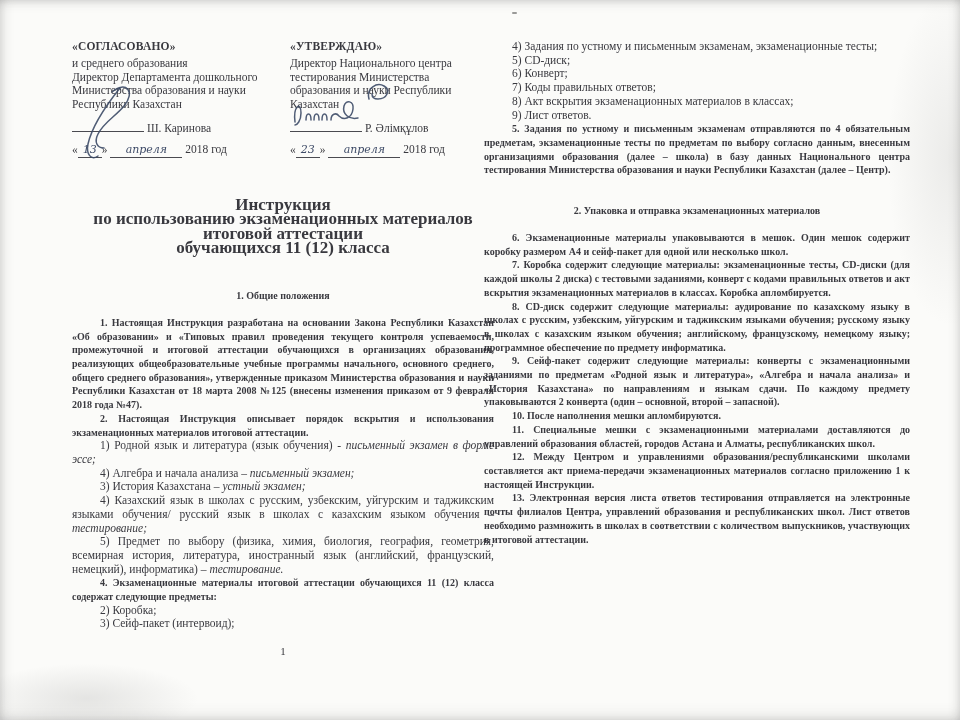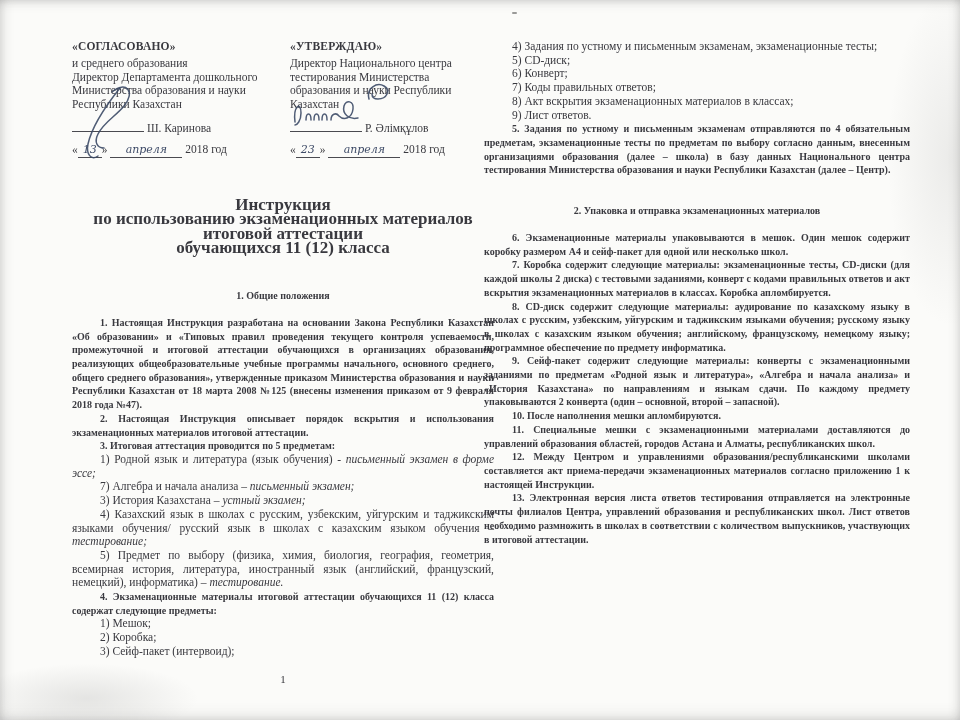--- a/index.html
+++ b/index.html
@@ -106,30 +106,28 @@
     <div class="doc-title">
       <div>Инструкция</div>
       <div>по использованию экзаменационных материалов итоговой аттестации</div>
       <div>обучающихся 11 (12) класса</div>
     </div>
 
     <div class="section-heading" style="margin-top:34px;">1. Общие положения</div>
 
     <p class="para">1. Настоящая Инструкция разработана на основании Закона Республики Казахстан «Об образовании» и «Типовых правил проведения текущего контроля успеваемости, промежуточной и итоговой аттестации обучающихся в организациях образования, реализующих общеобразовательные учебные программы начального, основного среднего, общего среднего образования», утвержденные приказом Министерства образования и науки Республики Казахстан от 18 марта 2008 №125 (внесены изменения приказом от 9 февраля 2018 года №47).</p>
     <p class="para">2. Настоящая Инструкция описывает порядок вскрытия и использования экзаменационных материалов итоговой аттестации.</p>
-    <p class="para">3. Итоговая аттестация проводится по 5 предметам:</p>
 
     <p class="item"><span>1) Родной язык и литература (язык обучения) - </span><span class="em">письменный экзамен в форме эссе;</span></p>
-    <p class="item"><span>7) Алгебра и начала анализа – </span><span class="em">письменный экзамен;</span></p>
+    <p class="item"><span>4) Алгебра и начала анализа – </span><span class="em">письменный экзамен;</span></p>
     <p class="item"><span>3) История Казахстана – </span><span class="em">устный экзамен;</span></p>
     <p class="item"><span>4) Казахский язык в школах с русским, узбекским, уйгурским и таджикским языками обучения/ русский язык в школах с казахским языком обучения – </span><span class="em">тестирование;</span></p>
     <p class="item"><span>5) Предмет по выбору (физика, химия, биология, география, геометрия, всемирная история, литература, иностранный язык (английский, французский, немецкий), информатика) – </span><span class="em">тестирование.</span></p>
 
     <p class="para">4. Экзаменационные материалы итоговой аттестации обучающихся 11 (12) класса содержат следующие предметы:</p>
-    <p class="item">1) Мешок;</p>
     <p class="item">2) Коробка;</p>
     <p class="item">3) Сейф-пакет (интервоид);</p>
 
     <div class="page-num">1</div>
   </div>
 
   <div class="page page-right">
     <p class="item">4) Задания по устному и письменным экзаменам, экзаменационные тесты;</p>
     <p class="item">5) CD-диск;</p>
     <p class="item">6) Конверт;</p>

